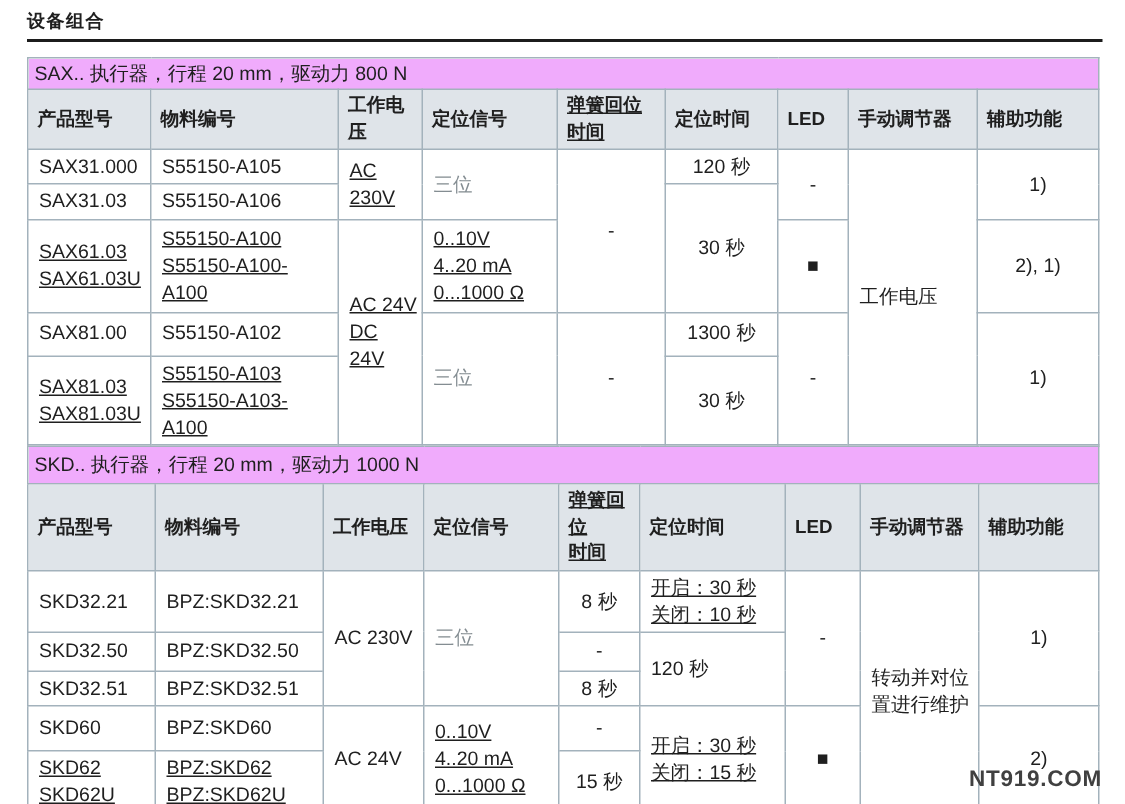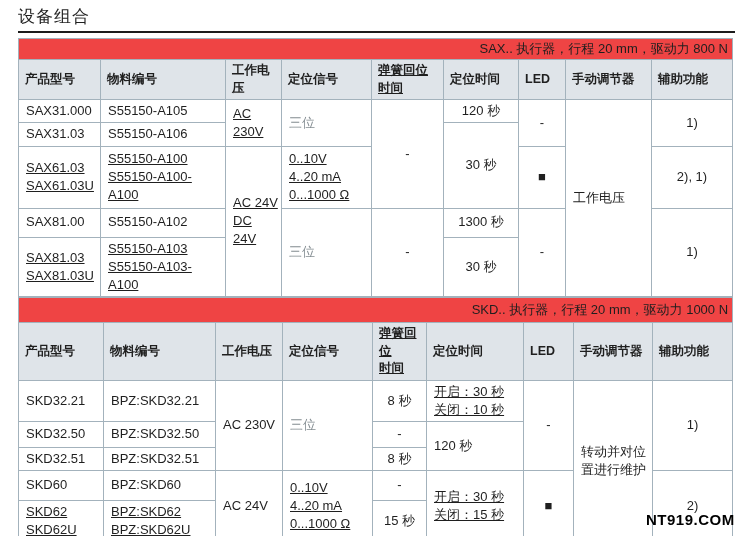--- a/index.html
+++ b/index.html
@@ -5,47 +5,47 @@
   html,body { margin:0; padding:0; background:#fff; }
   .page {
     position:relative; width:750px; height:536px; background:#ffffff;
     font-family:"Liberation Sans","DejaVu Sans",sans-serif; color:#1f1f1f;
     overflow:hidden;
   }
   .title-wrap {
     position:absolute; left:18px; top:5px; width:717px;
     border-bottom:2px solid #1c1c1c; padding-bottom:3px;
   }
-  .title { font-size:17px; font-weight:normal; letter-spacing:1px;margin-top:16px; }
+  .title { font-size:12px; font-weight:bold; letter-spacing:1px;margin-top:16px; }
 
   table.dev {
     position:absolute; left:18px; border-collapse:collapse; table-layout:fixed;
     width:714px; border:1px solid #8ba0ac;
   }
   #t1 { top:38px; }
   #t2 { top:297px; }
   .dev td, .dev th {
     border:1px solid #a3b2bc; font-size:13px; line-height:1.4;
     vertical-align:middle; overflow:hidden; font-weight:normal;
   }
   .caption-cell {
-    background:#ef4444; font-weight:bold; text-align:right;
+    background:#f0abfc; font-weight:bold; text-align:left;
     font-size:13px; padding:1px 4px;
   }
   .dev th {
     background:#dfe4e9; font-weight:bold; text-align:left;
     padding:2px 3px 2px 6px; font-size:12.5px;
   }
   .l { text-align:left; padding:2px 3px 2px 7px; }
   .c { text-align:center; padding:2px; }
   .pre { white-space:pre-line;text-decoration:underline; }
   .dim { color:#848d92;margin-left:36px; }
   .watermark {
     position:absolute; left:646px; top:511px; font-size:15px; font-weight:bold;
-    color:#000000; letter-spacing:0.5px;
+    color:#404040; letter-spacing:0.5px;
   }
 </style>
 </head>
 <body>
 
 <div class="page">
 
   <div class="title-wrap">
     <span class="title">设备组合</span>
   </div>

